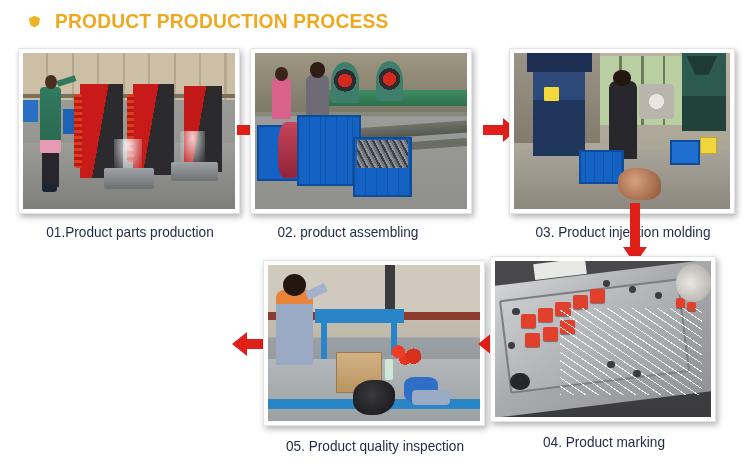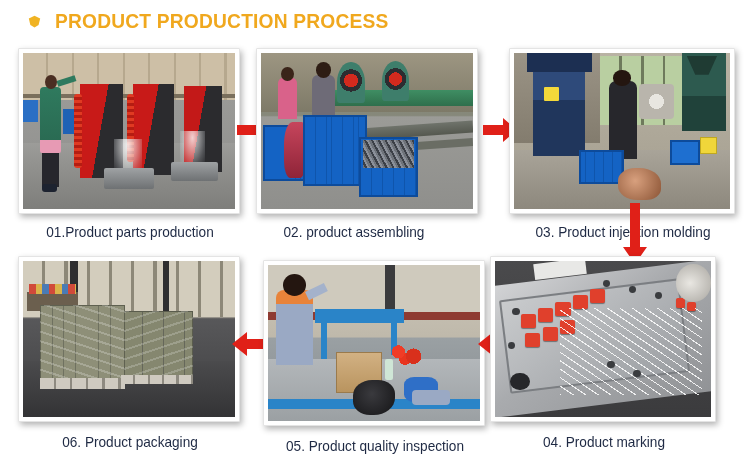--- a/index.html
+++ b/index.html
@@ -288,21 +288,21 @@
     </div>
     <div class="caption" style="top:176px;">01.Product parts production</div>
   </div>
 
   <div class="arrow" style="left:237px; top:117px;">
     <svg width="34" height="26" viewBox="0 0 34 26">
       <path d="M0 8 L20 8 L20 1 L34 13 L20 25 L20 18 L0 18 Z" fill="#e02018"></path>
     </svg>
   </div>
 
-  <div class="cell" style="left:256px; top:48px; width:196px; height:200px;">
+  <div class="cell" style="left:250px; top:48px; width:196px; height:200px;">
     <div class="photo-frame" style="width:222px; height:166px;">
       <div class="photo s2" style="width:212px; height:156px;">
         <div class="layer wall2"></div>
         <div class="layer gbelt"></div>
         <div class="layer mach"></div>
           <div class="layer mach_b"></div>
         <div class="layer gbelt2"></div>
           <div class="layer rail"></div>
         <div class="layer worker1"></div>
           <div class="layer head1"></div>
@@ -346,39 +346,20 @@
     </div>
     <div class="caption" style="top:176px;">03. Product injection molding</div>
   </div>
 
   <div class="arrow" style="left:622px; top:203px;">
     <svg width="26" height="62" viewBox="0 0 26 62">
       <path d="M8 0 L18 0 L18 44 L25 44 L13 61 L1 44 L8 44 Z" fill="#e02018"></path>
     </svg>
   </div>
 
-  <div class="cell" style="left:18px; top:256px; width:224px; height:200px;">
-    <div class="photo-frame" style="width:222px; height:166px;">
-      <div class="photo s6" style="width:212px; height:156px;">
-        <div class="layer wall6"></div>
-        <div class="layer col6"></div>
-          <div class="layer col6b"></div>
-        <div class="layer shelf6"></div>
-          <div class="layer items6"></div>
-        <div class="layer floor6"></div>
-        <div class="layer stack2"></div>
-          <div class="layer wrap2"></div>
-        <div class="layer stack1"></div>
-          <div class="layer wrap1"></div>
-        <div class="layer pallet2"></div>
-          <div class="layer pallet1"></div>
-      </div>
-    </div>
-    <div class="caption" style="top:178px;">06. Product packaging</div>
-  </div>
 
   <div class="arrow" style="left:232px; top:331px;">
     <svg width="40" height="26" viewBox="0 0 40 26">
       <path d="M40 8 L15 8 L15 1 L0 13 L15 25 L15 18 L40 18 Z" fill="#e02018"></path>
     </svg>
   </div>
 
   <div class="cell" style="left:263px; top:260px; width:224px; height:200px;">
     <div class="photo-frame" style="width:222px; height:166px;">
       <div class="photo s5" style="width:212px; height:156px;">

